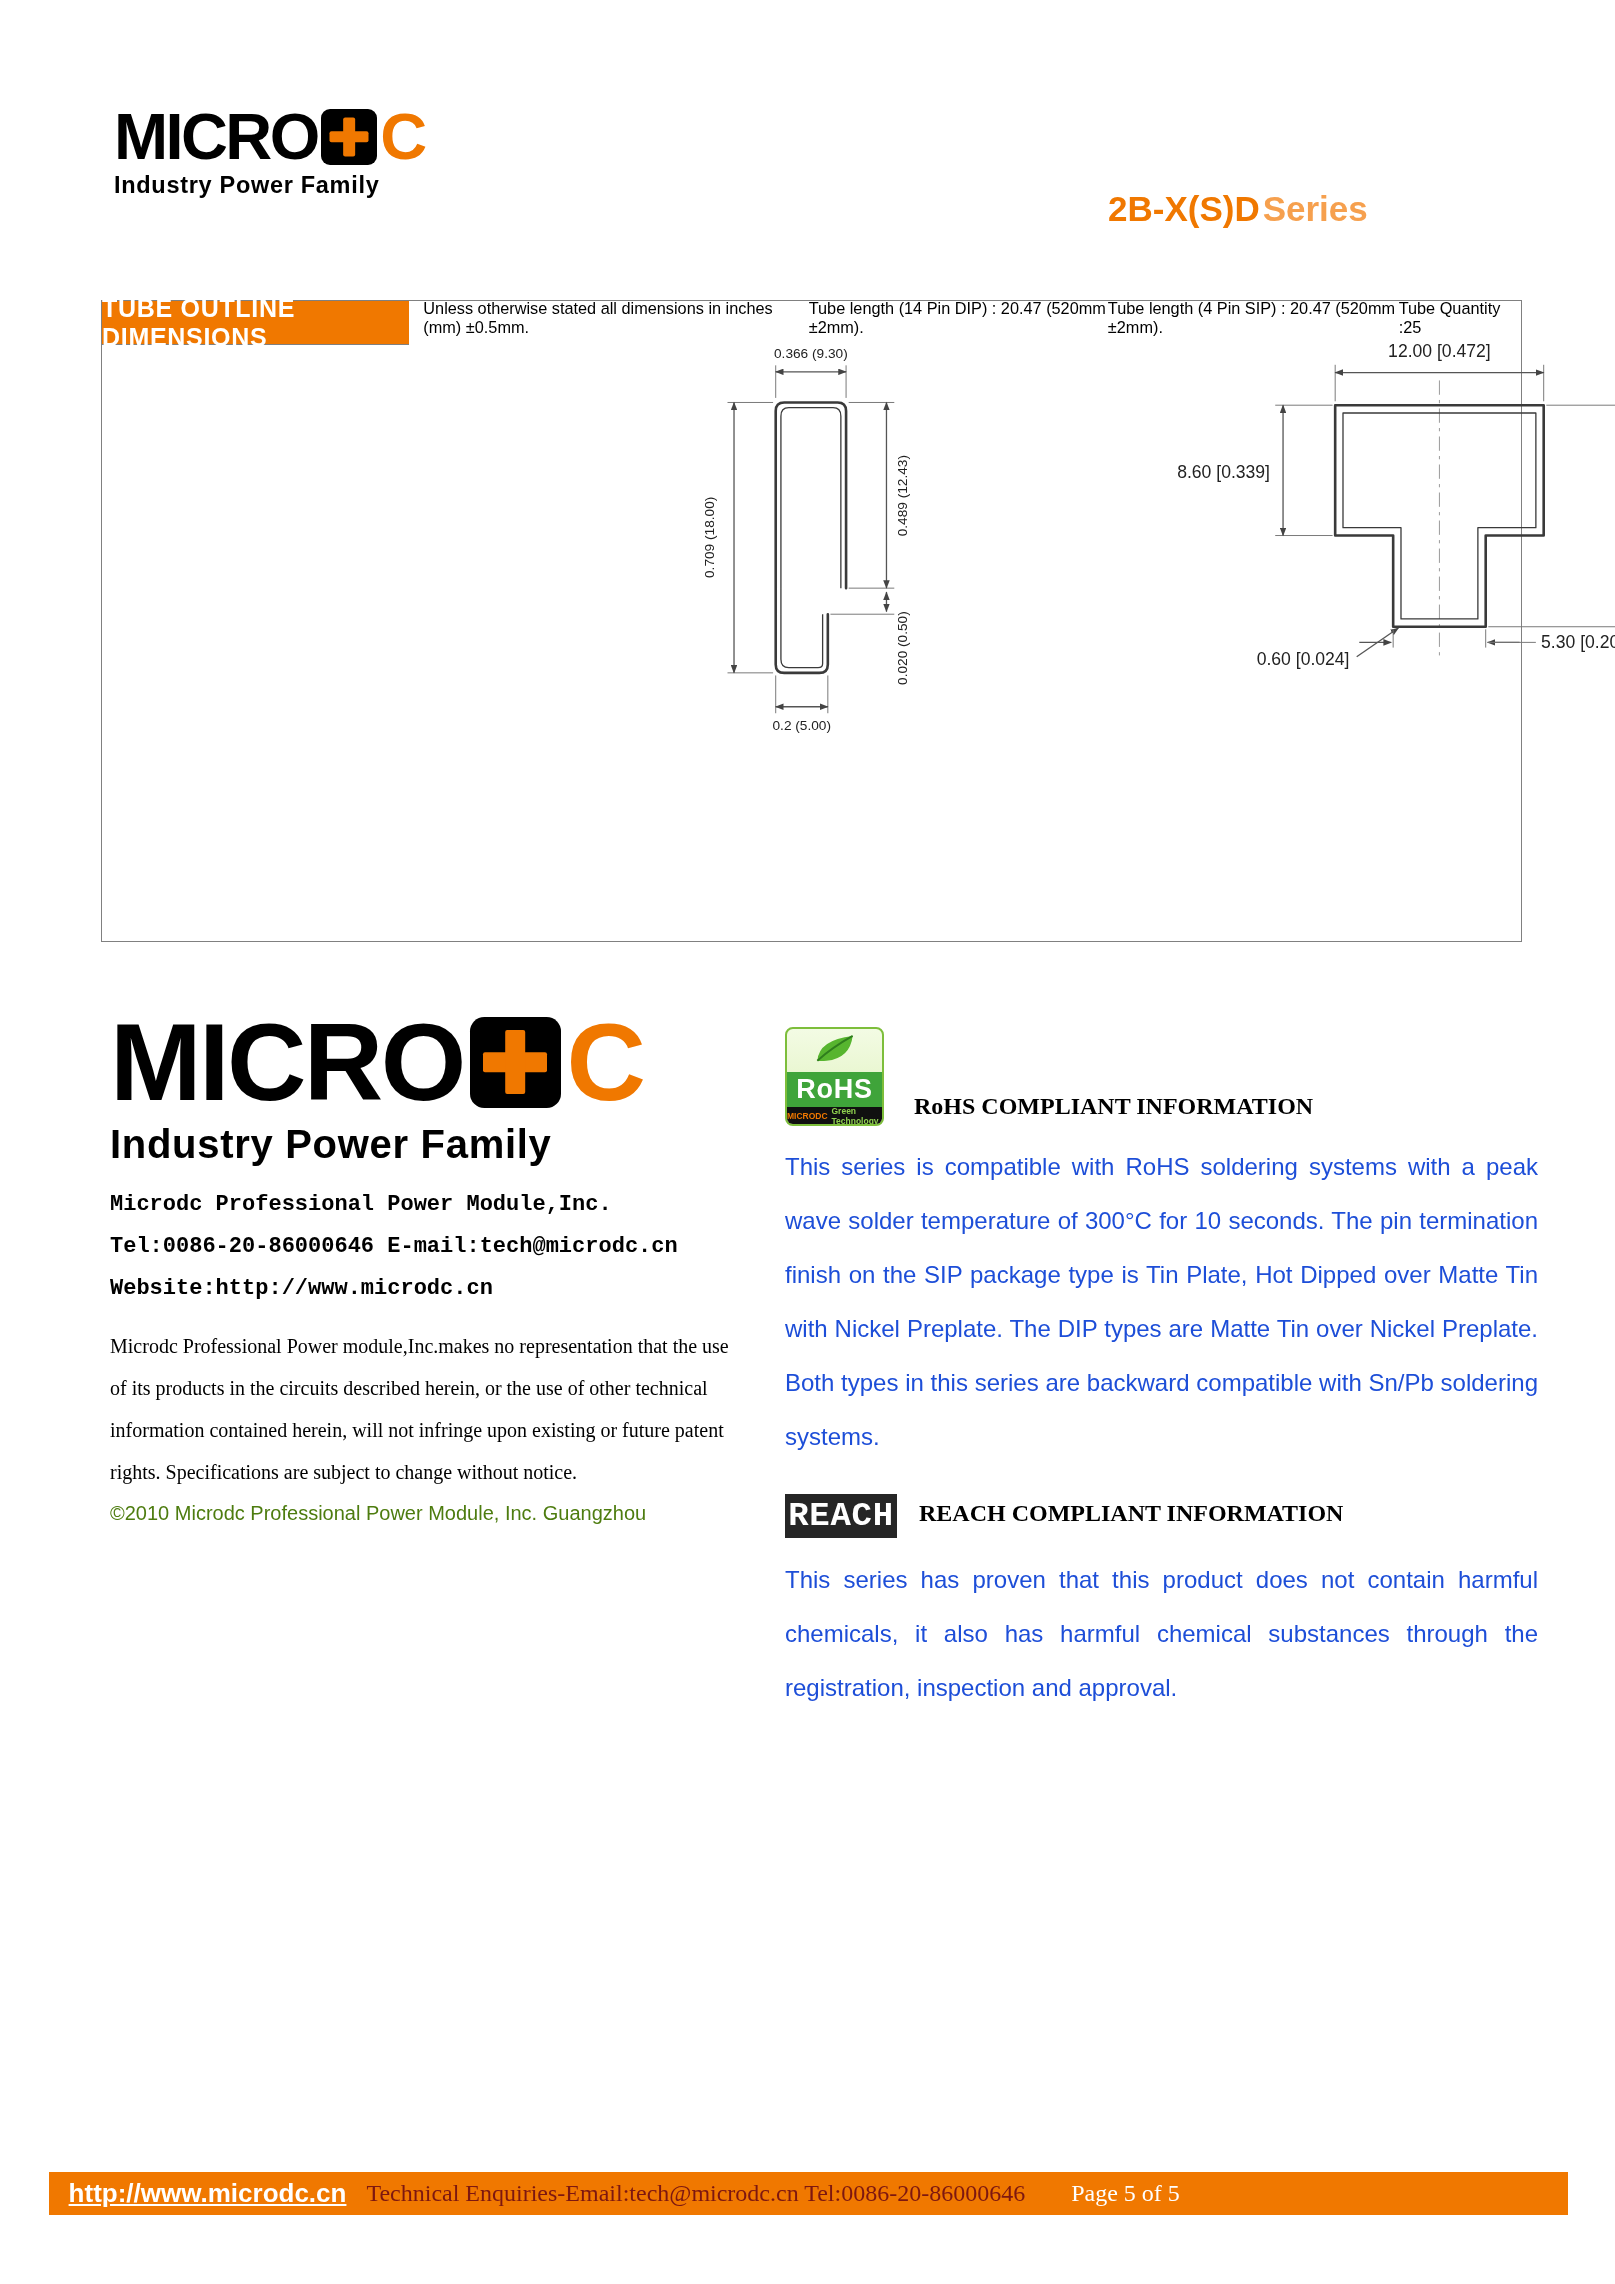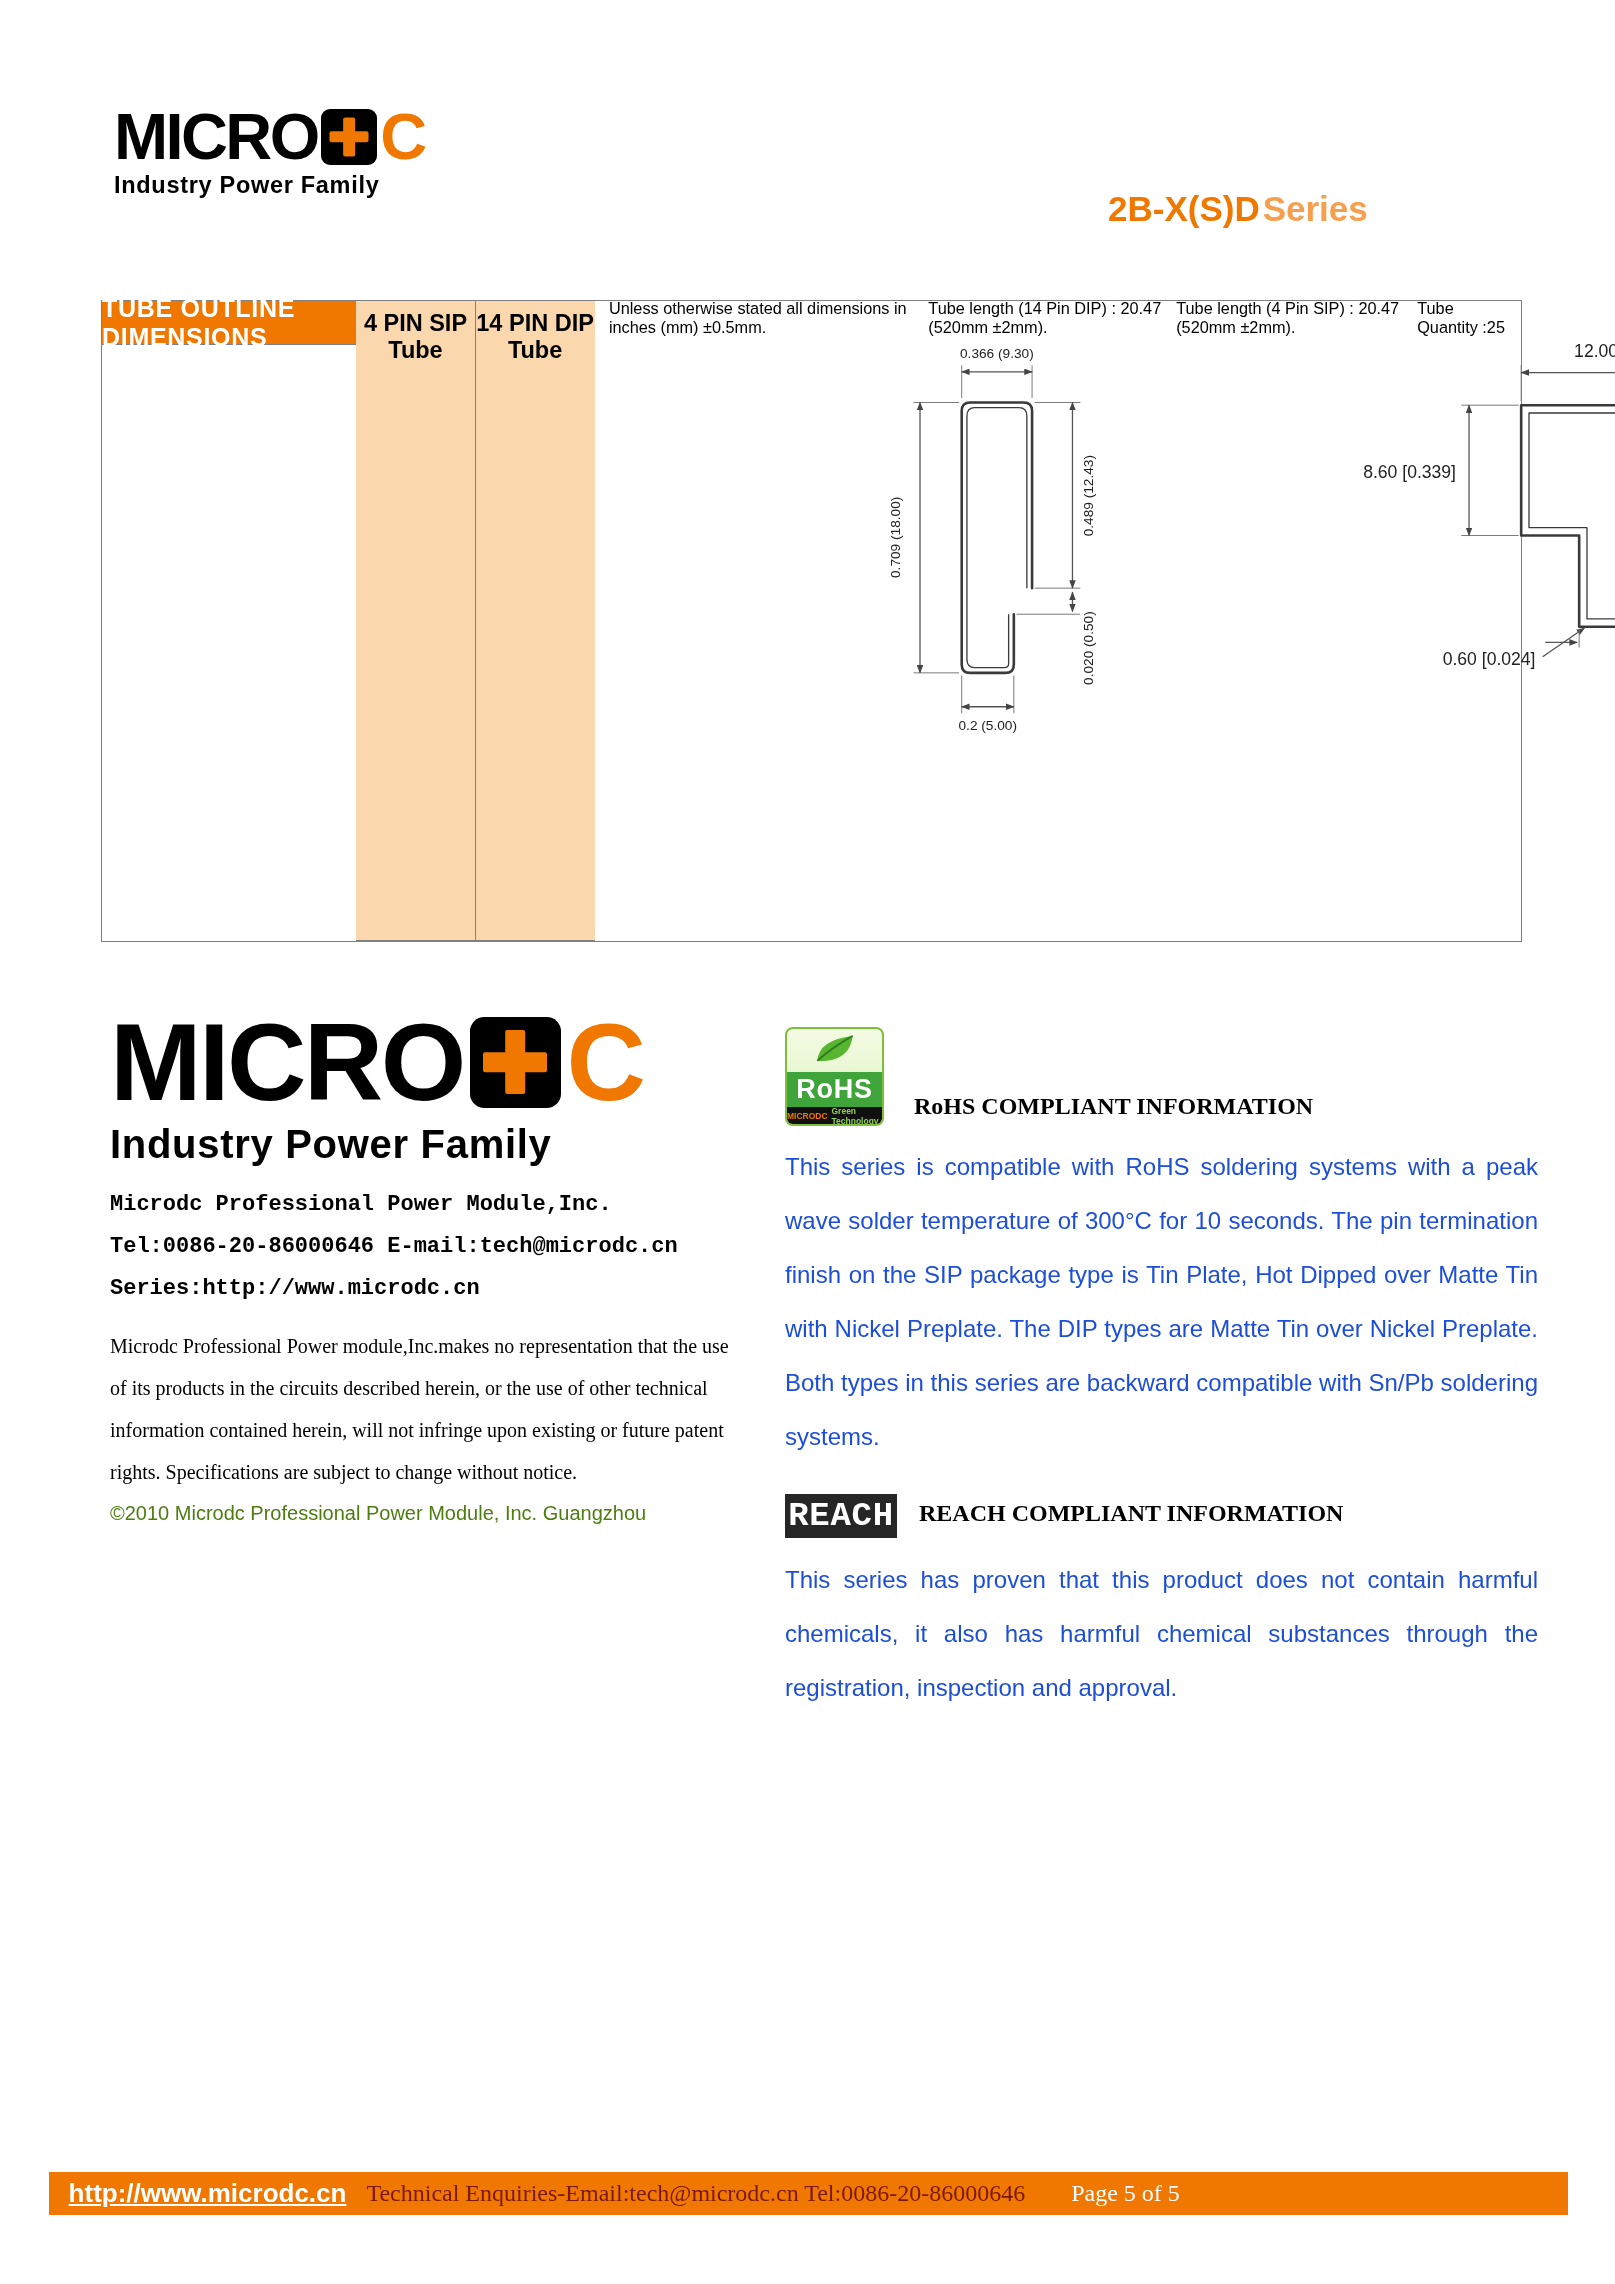--- a/index.html
+++ b/index.html
@@ -113,24 +113,20 @@
     </div>
     <div class="logo-tagline">Industry Power Family</div>
   </div>
 
   <div class="series-title">
     <span class="series-model">2B-X(S)D</span><span class="series-word">Series</span>
   </div>
 
   <section class="tube-table">
     <div class="tt-title">TUBE OUTLINE DIMENSIONS</div>
-    <div class="tt-sub">
-      <div class="tt-cell">4 PIN SIP Tube</div>
-      <div class="tt-cell">14 PIN DIP Tube</div>
-    </div>
 
     <div class="tt-drawings">
 
       <svg class="sip-svg" width="417" height="430" viewBox="0 0 640 660">
         <defs>
           <marker id="arr" markerWidth="14" markerHeight="10" refX="12" refY="5" orient="auto-start-reverse" markerUnits="userSpaceOnUse">
             <path d="M0,0 L13,5 L0,10 Z" fill="#444"></path>
           </marker>
         </defs>
         <path class="shape" d="M 370 430 L 370 158 Q 370 145 357 145 L 275 145 Q 262 145 262 158 L 262 547 Q 262 560 275 560 L 329 560 Q 342 560 342 547 L 342 470"></path>
@@ -210,21 +206,21 @@
             <span class="bar v"></span>
         </span>
         <span class="logo-c">C</span>
       </div>
       <div class="logo-tagline">Industry Power Family</div>
     </div>
 
     <div class="company-lines">
       <div>Microdc Professional Power Module,Inc.</div>
       <div>Tel:0086-20-86000646  E-mail:tech@microdc.cn</div>
-      <div>Series:http://www.microdc.cn</div>
+      <div>Website:http://www.microdc.cn</div>
     </div>
 
     <p class="disclaimer">Microdc Professional Power module,Inc.makes no representation that the use of its products in the circuits described herein, or the use of other technical information contained herein, will not infringe upon existing or future patent rights. Specifications are subject to change without notice.</p>
     <div class="copyright">©2010  Microdc Professional Power Module, Inc. Guangzhou</div>
   </div>
 
   <div class="right-col">
 
     <div class="badge-row">
       <div class="rohs-badge">

